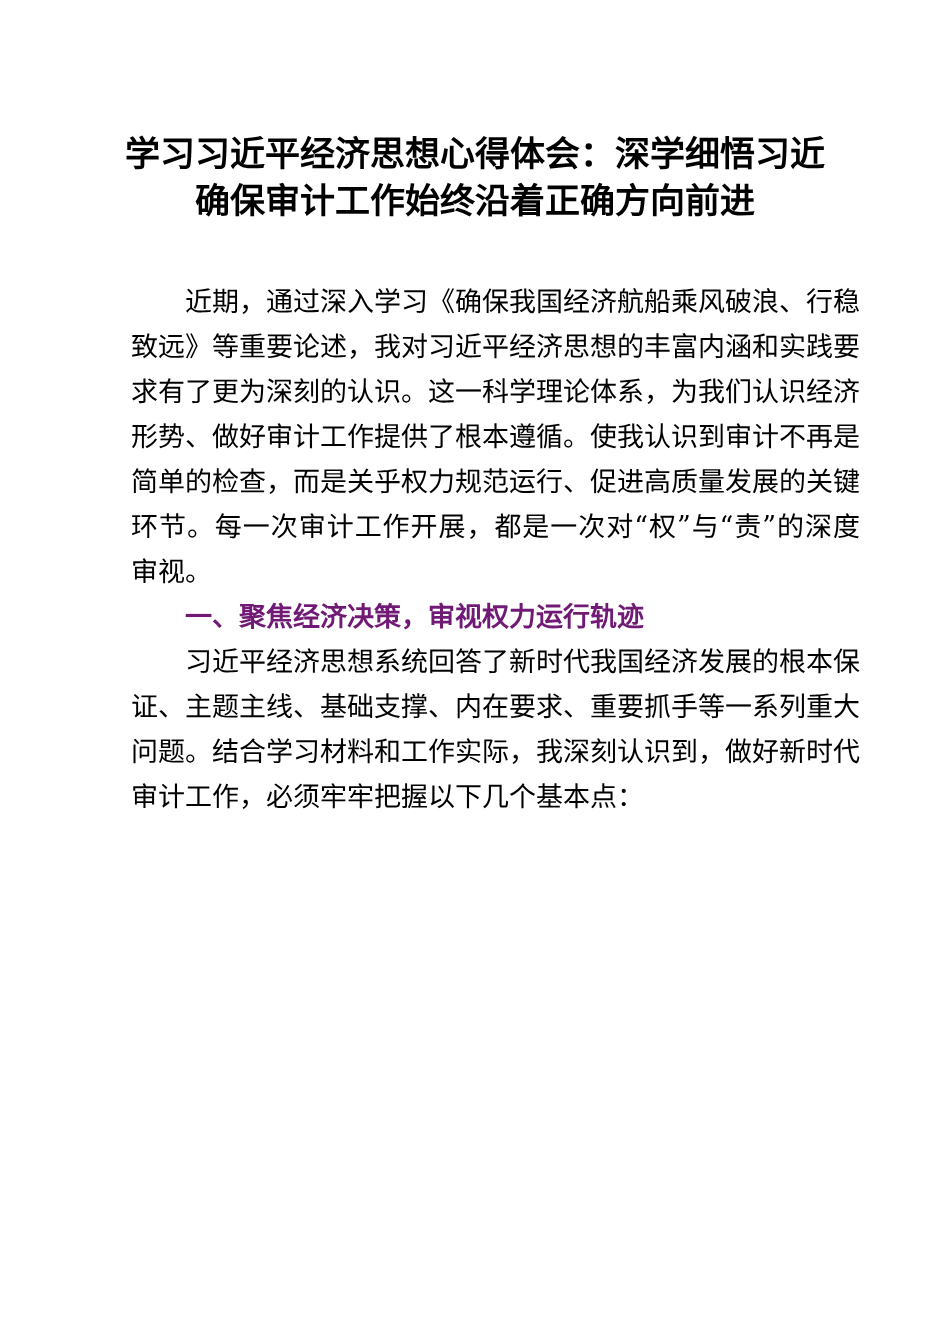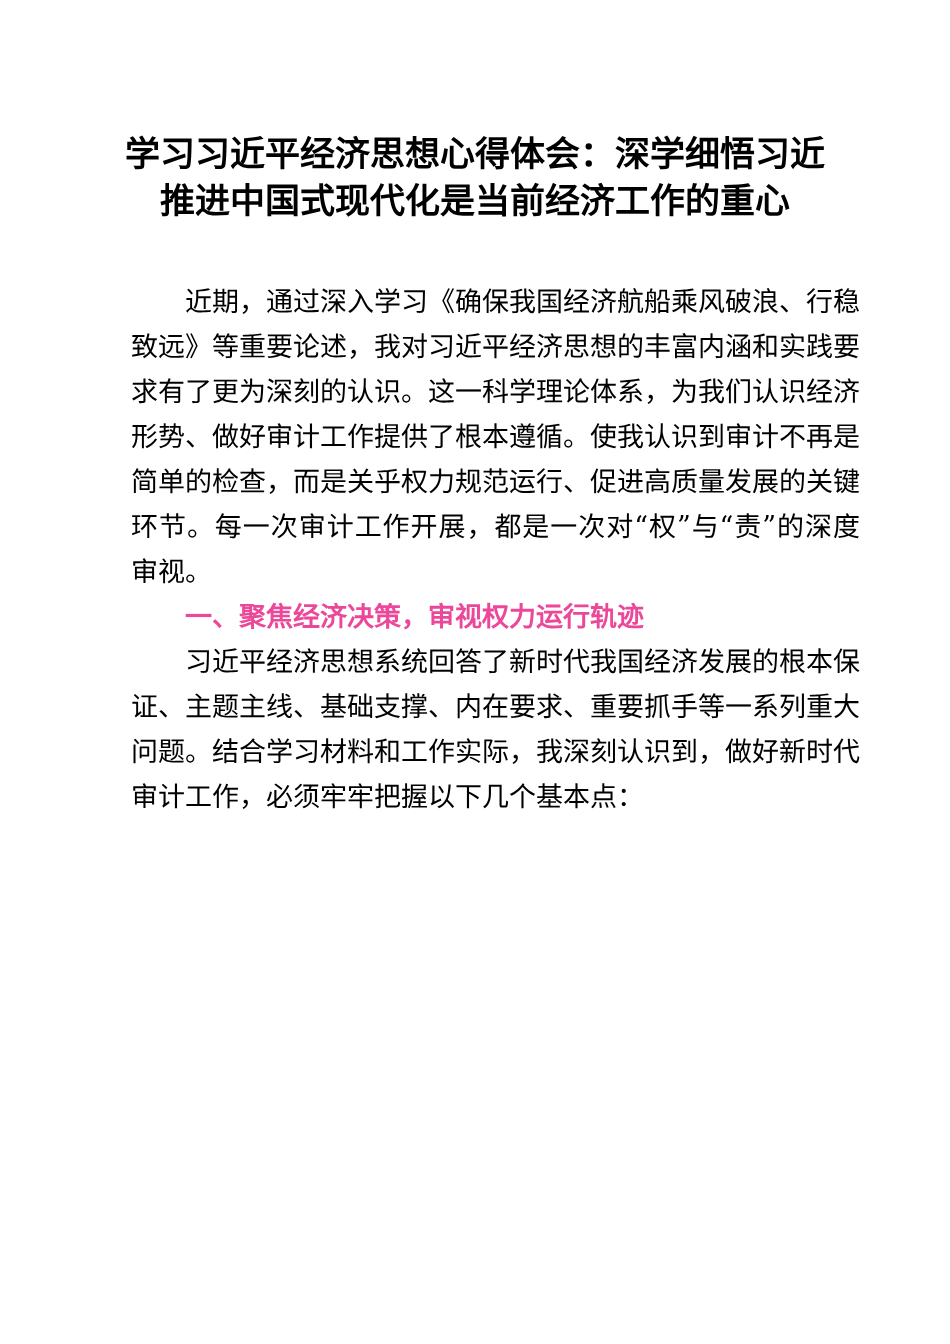--- a/index.html
+++ b/index.html
@@ -54,29 +54,29 @@
     text-indent: 2em;
   }
   .section-heading {
     margin: 0;
     padding: 0;
     text-indent: 2em;
     font-size: 27px;
     line-height: 45px;
     font-weight: 700;
     font-family: "DejaVu Sans", "Liberation Sans", sans-serif;
-    color: #ec4899;
+    color: #701a75;
   }
 </style>
 </head>
 <body>
 
 <div class="page">
   <h1 class="doc-title">
     <span class="title-line">学习习近平经济思想心得体会：深学细悟习近</span>
-    <span class="title-line">推进中国式现代化是当前经济工作的重心</span>
+    <span class="title-line">确保审计工作始终沿着正确方向前进</span>
   </h1>
   <div class="doc-body">
       <p class="para">近期，通过深入学习《确保我国经济航船乘风破浪、行稳致远》等重要论述，我对习近平经济思想的丰富内涵和实践要求有了更为深刻的认识。这一科学理论体系，为我们认识经济形势、做好审计工作提供了根本遵循。使我认识到审计不再是简单的检查，而是关乎权力规范运行、促进高质量发展的关键环节。每一次审计工作开展，都是一次对“权”与“责”的深度审视。</p>
       <h2 class="section-heading">一、聚焦经济决策，审视权力运行轨迹</h2>
       <p class="para">习近平经济思想系统回答了新时代我国经济发展的根本保证、主题主线、基础支撑、内在要求、重要抓手等一系列重大问题。结合学习材料和工作实际，我深刻认识到，做好新时代审计工作，必须牢牢把握以下几个基本点：</p>
     </div>
 </div>
 
 </body></html>

